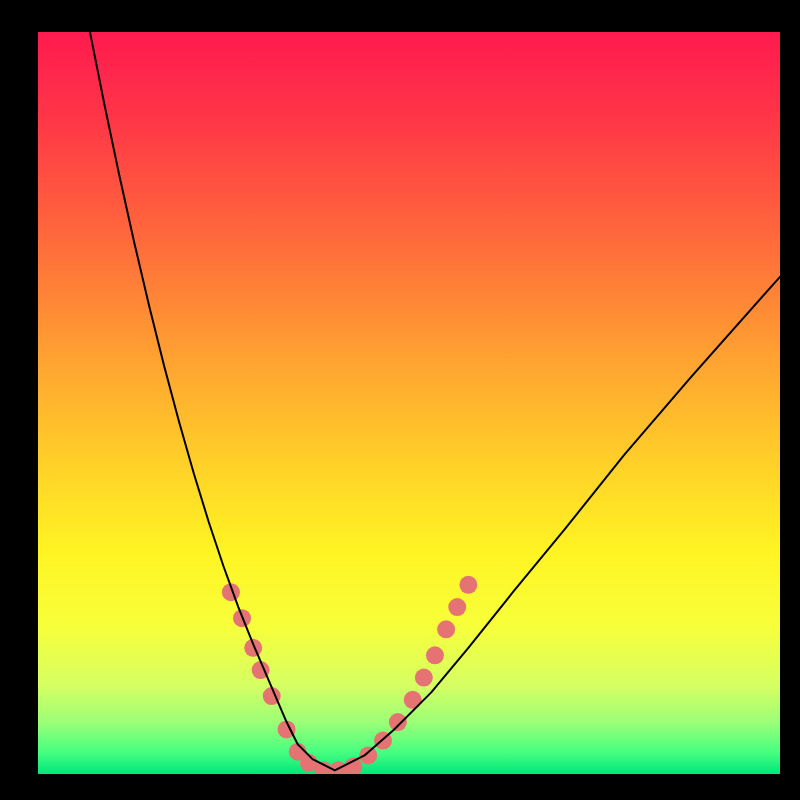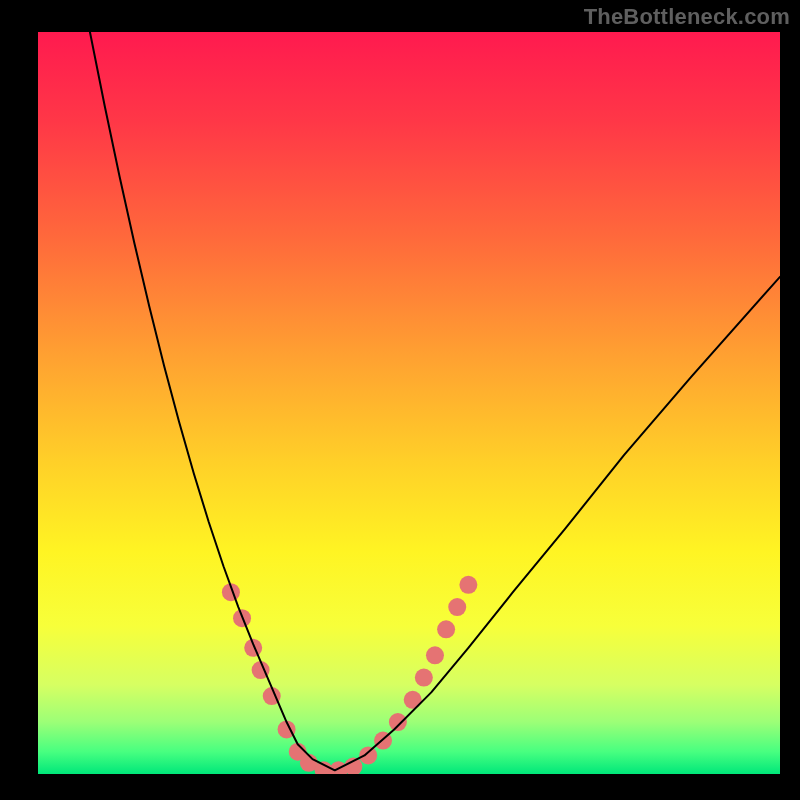--- a/index.html
+++ b/index.html
@@ -34,21 +34,20 @@
     background: #000;
   }
   svg {
     display: block;
   }
 </style>
 </head>
 <body>
 
 <div class="frame">
-  <div class="watermark">TheBottleneck.com</div>
   <div class="plot" id="plot" style="left: 38px; top: 32px; width: 742px; height: 742px;">
       <svg width="742" height="742" viewBox="0 0 742 742">
         <defs>
           <linearGradient id="bg" x1="0" y1="0" x2="0" y2="1">
             <stop offset="0%" stop-color="#ff1a4f"></stop>
             <stop offset="12%" stop-color="#ff3747"></stop>
             <stop offset="28.000000000000004%" stop-color="#ff6a3b"></stop>
             <stop offset="44%" stop-color="#ffa231"></stop>
             <stop offset="57.99999999999999%" stop-color="#ffd028"></stop>
             <stop offset="70%" stop-color="#fff423"></stop>

